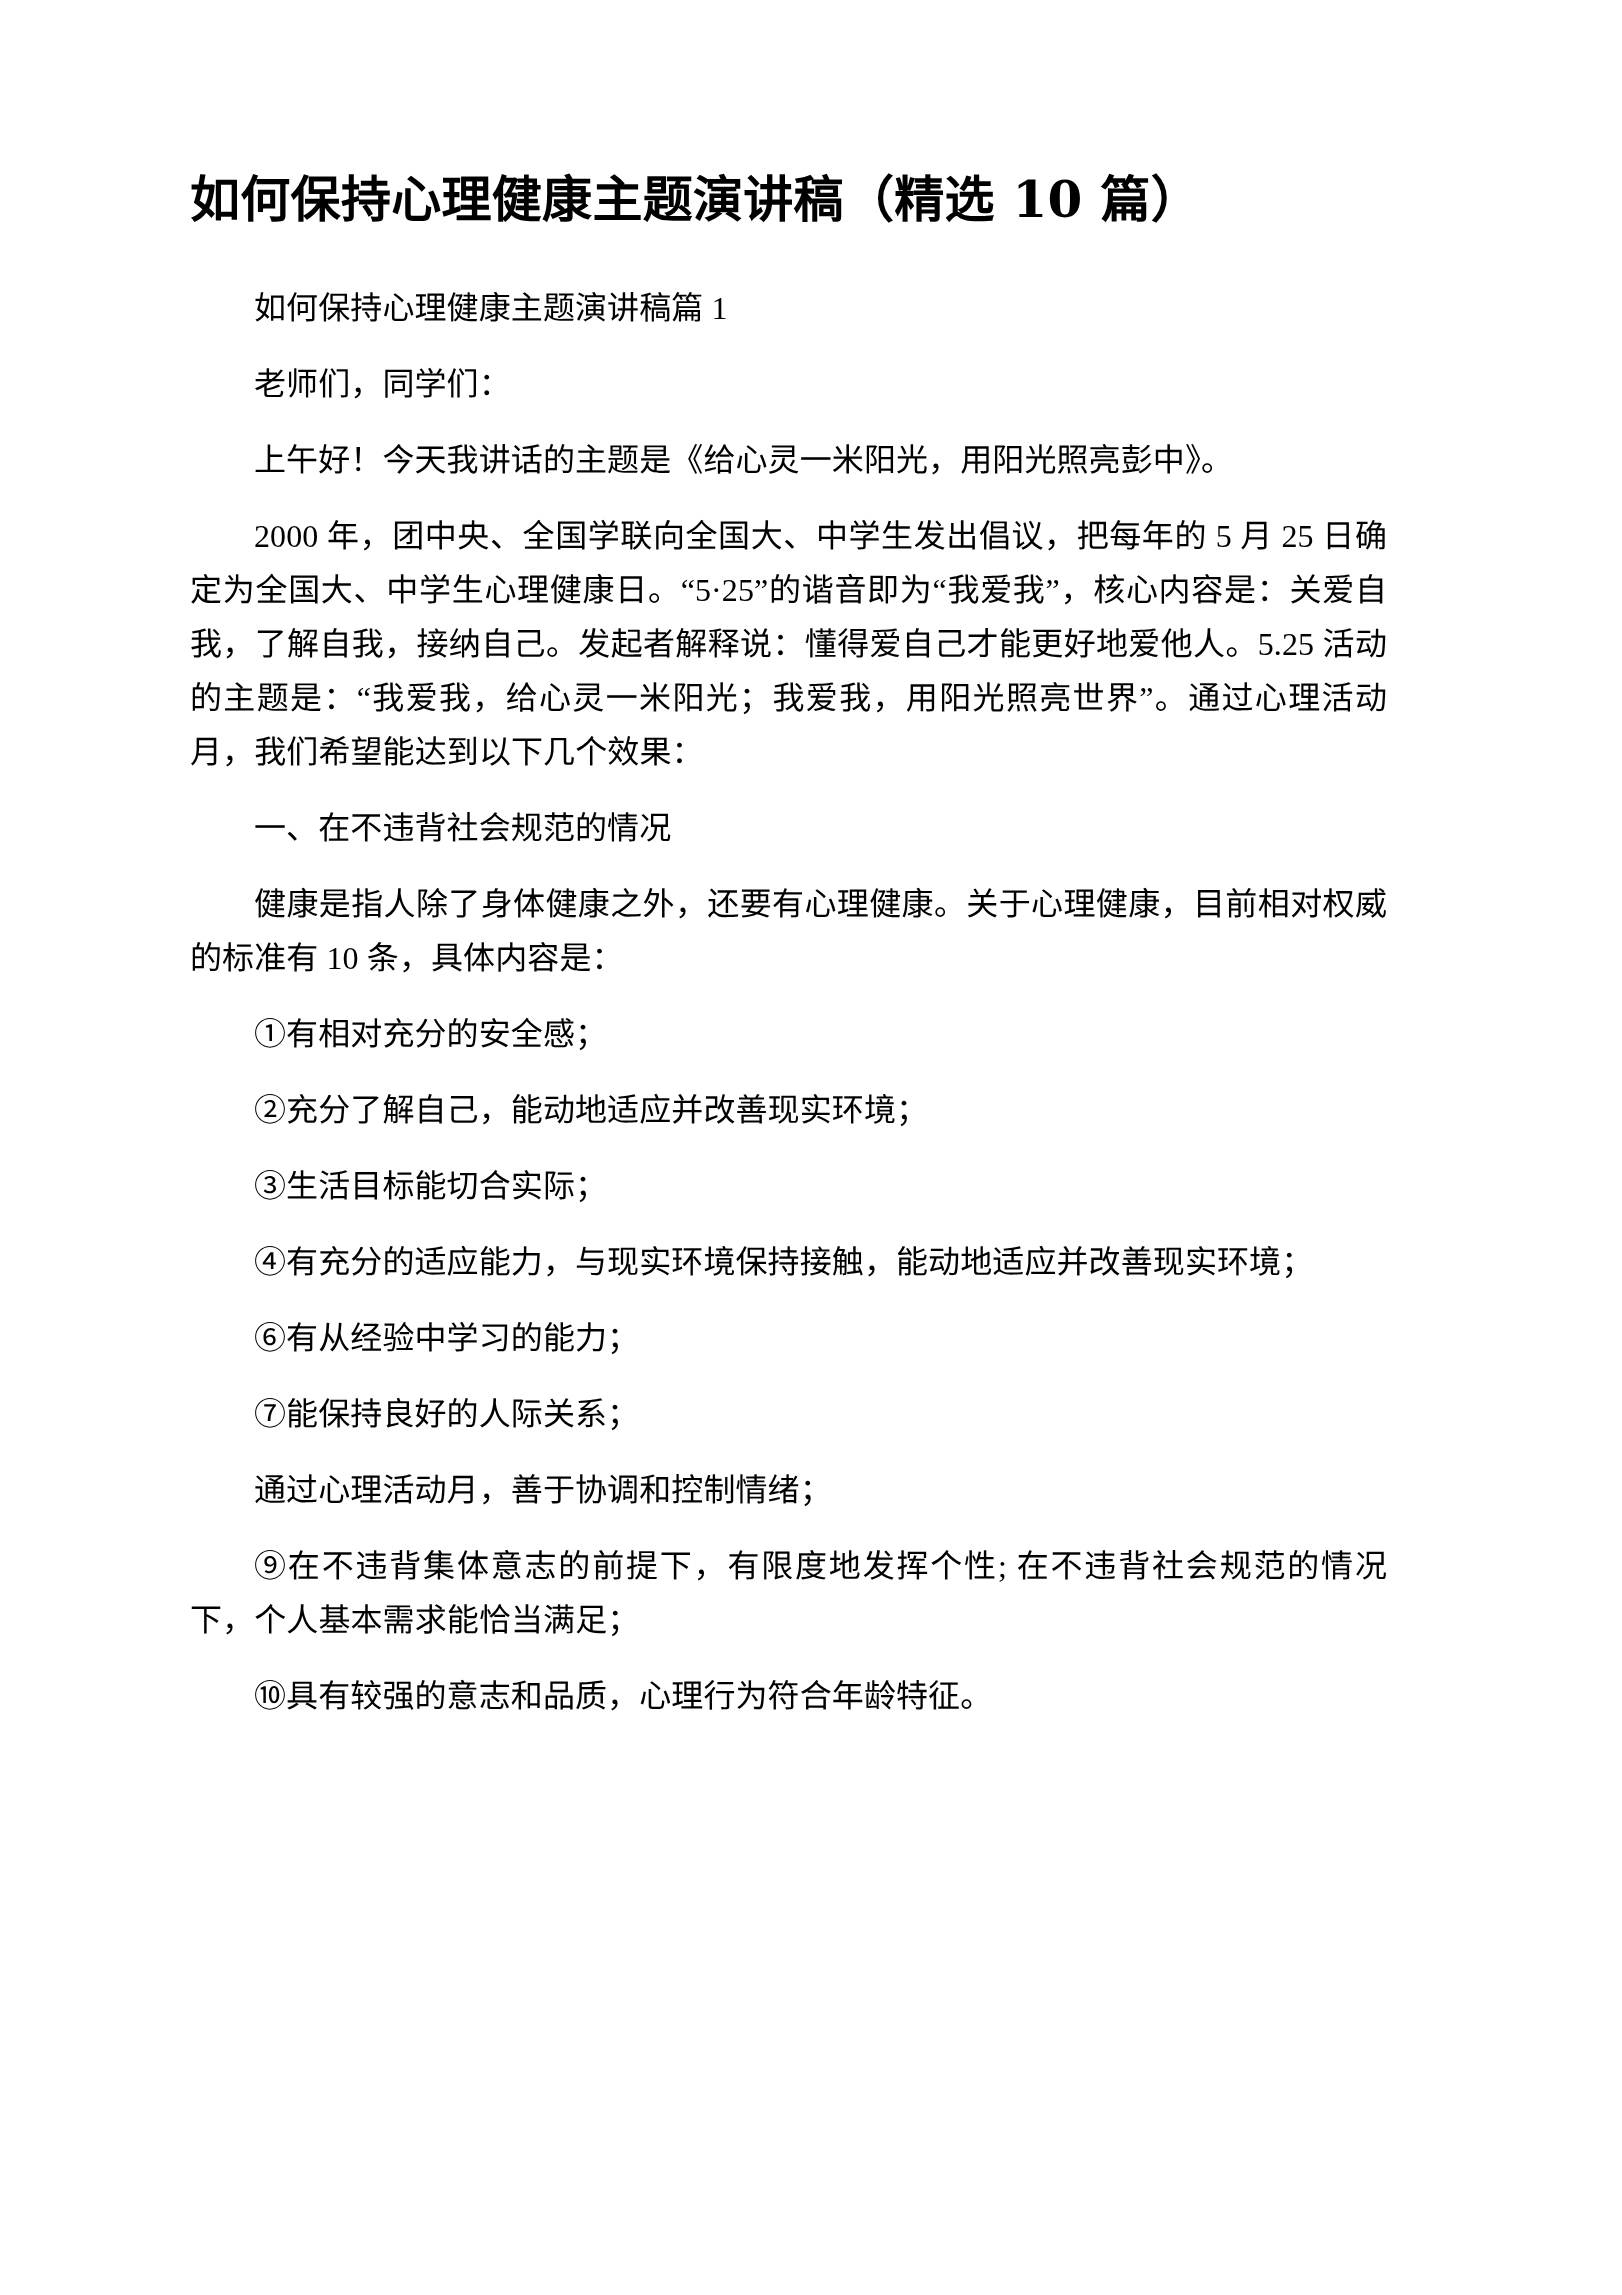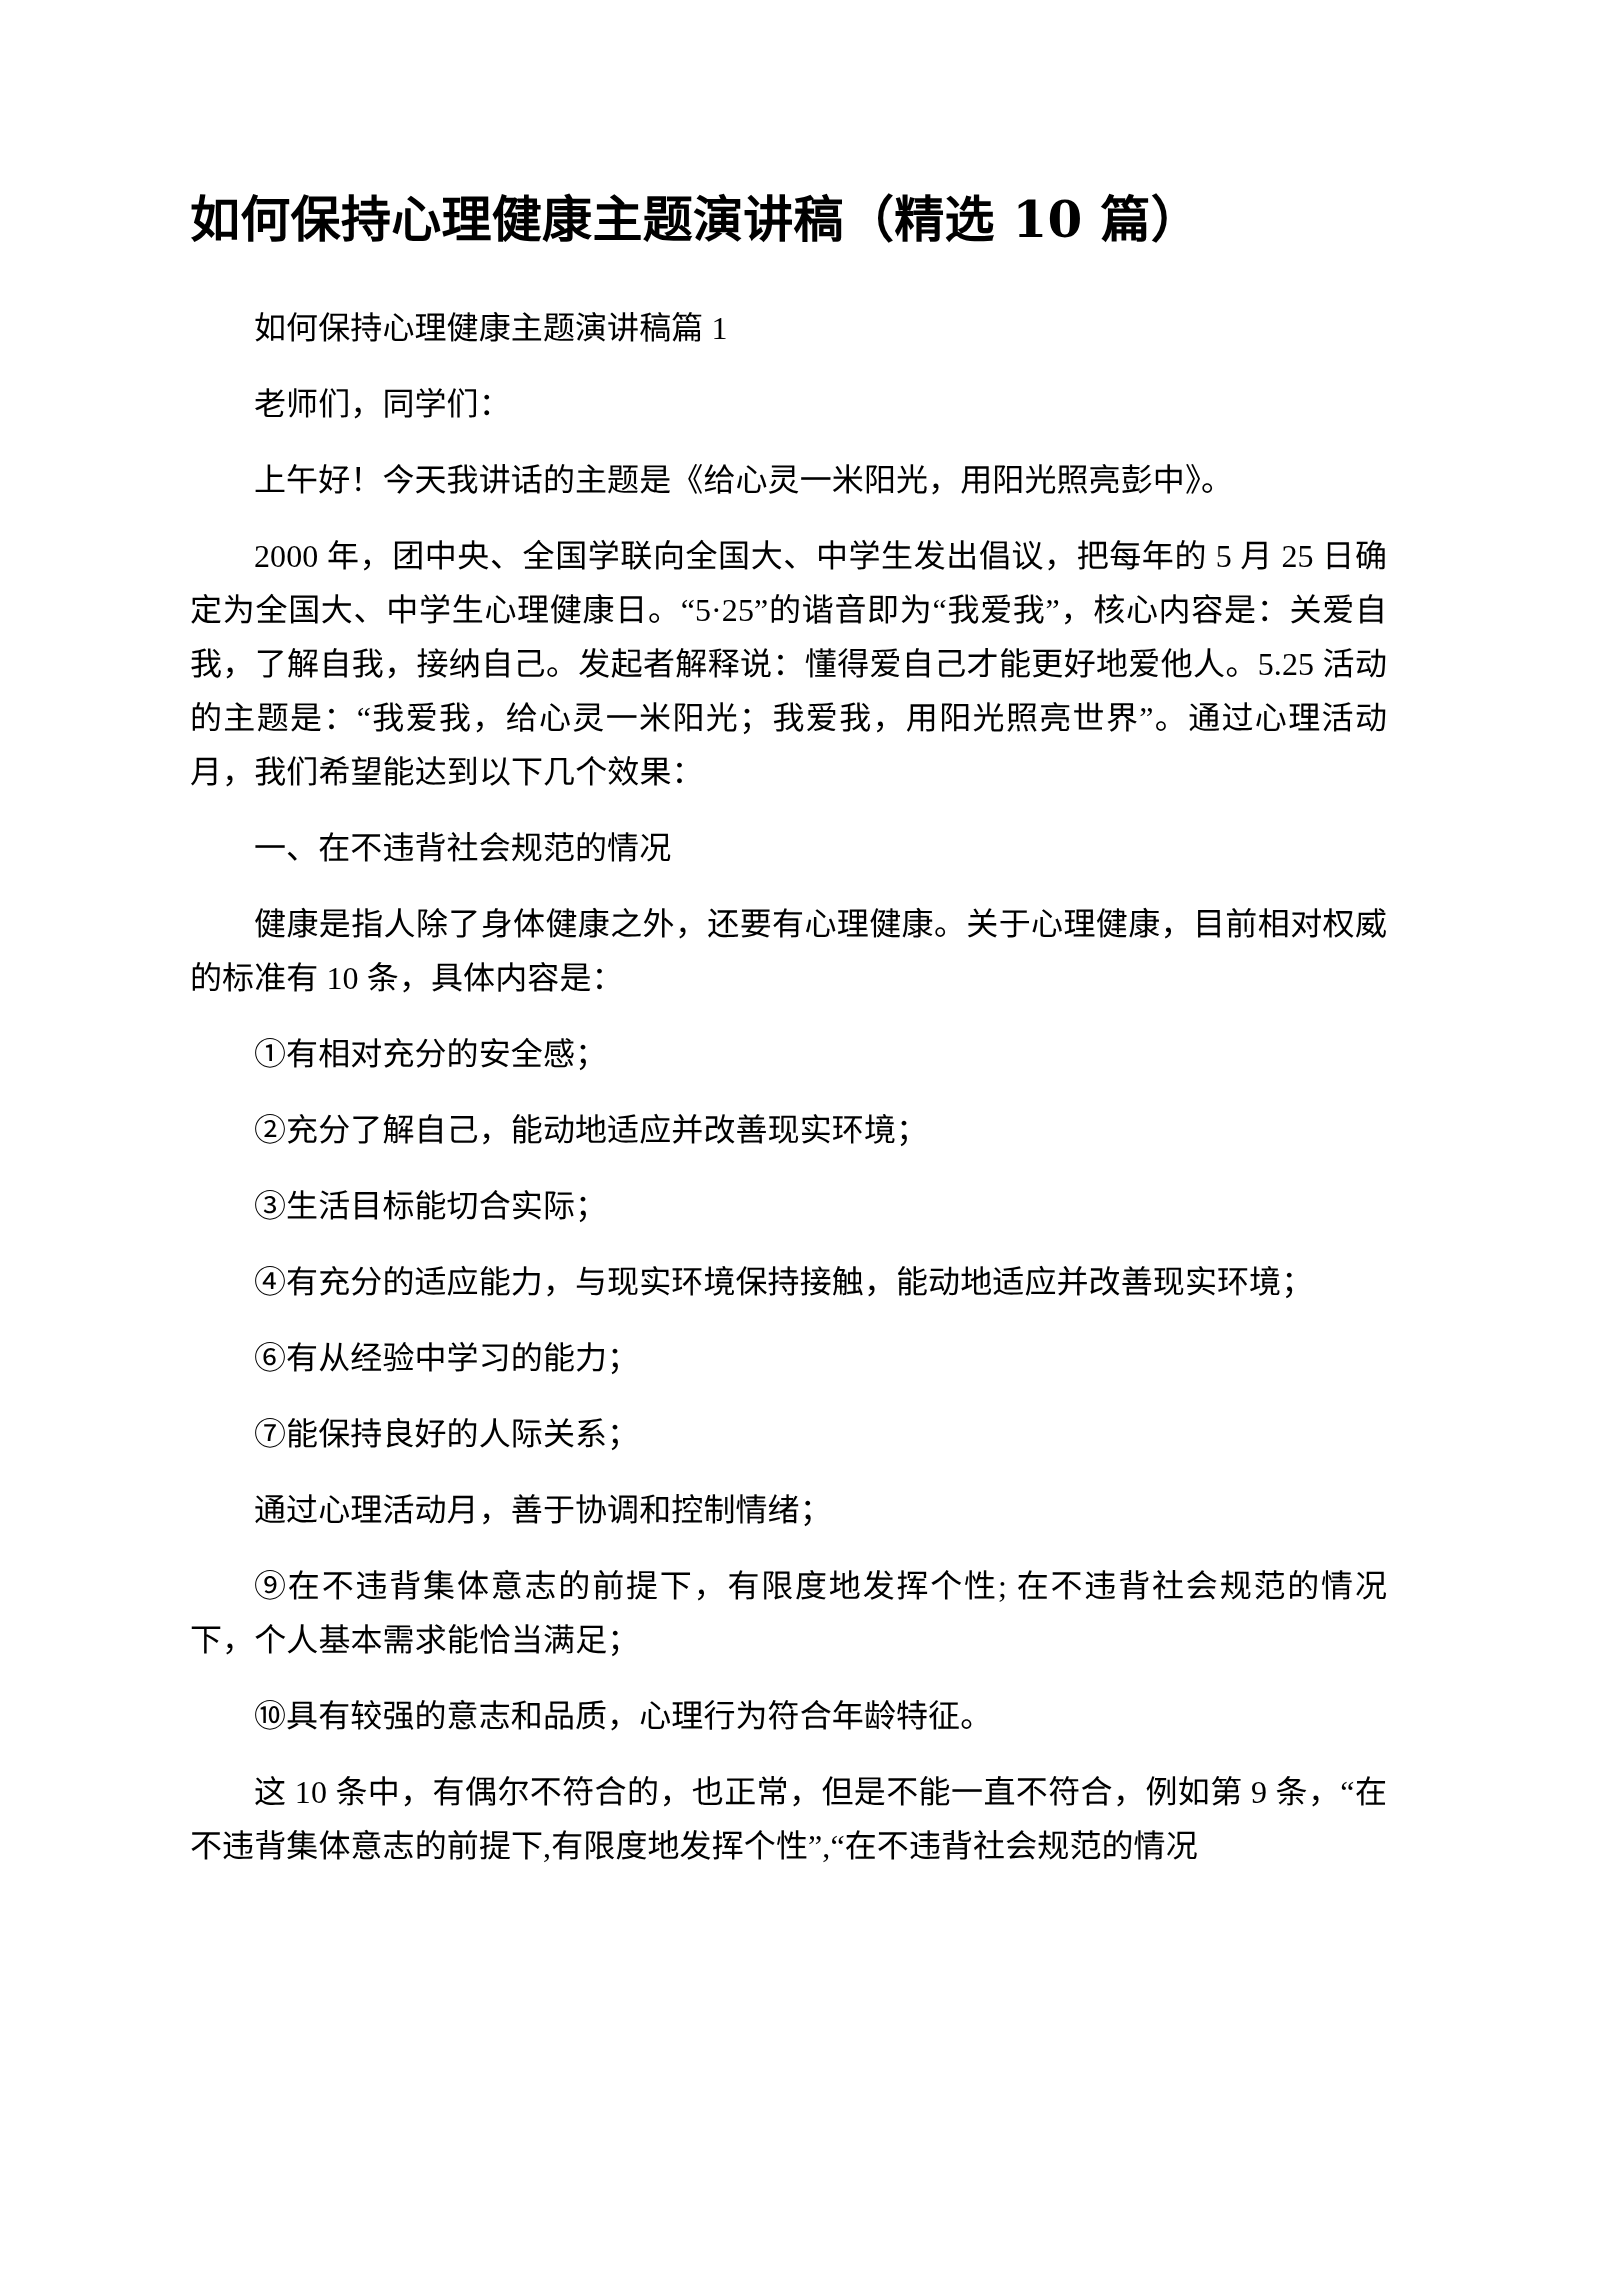--- a/index.html
+++ b/index.html
@@ -16,21 +16,21 @@
     position: relative;
     width: 1623px;
     height: 2295px;
     background: #ffffff;
     box-sizing: border-box;
     overflow: hidden;
   }
   .content {
     position: absolute;
     left: 190px;
-    top: 189px;
+    top: 169px;
     width: 1197px;
   }
   .doc-title {
     font-size: 50px;
     font-weight: 700;
     line-height: 1.22;
     letter-spacing: 0.3px;
     text-align: left;
     margin: 0 0 51px 0;
     white-space: nowrap;
@@ -91,18 +91,17 @@
 
       <p class="para list-item">⑦能保持良好的人际关系；</p>
 
       <p class="para list-item">通过心理活动月，善于协调和控制情绪；</p>
 
       <p class="para list-item">⑨在不违背集体意志的前提下，有限度地发挥个性; 在不违背社会规范的情况下，个人基本需求能恰当满足；</p>
 
       <p class="para list-item">⑩具有较强的意志和品质，心理行为符合年龄特征。</p>
 
 
-      <p class="para">这 10 条中，有偶尔不符合的，也正常，但是不能一直不符合，例如第 9 条，“在不违背集体意志的前提下,有限度地发挥个性”,“在不违背社会规范的情况</p>
 
     </div>
   </div>
 </div>
 
 
 </body></html>

